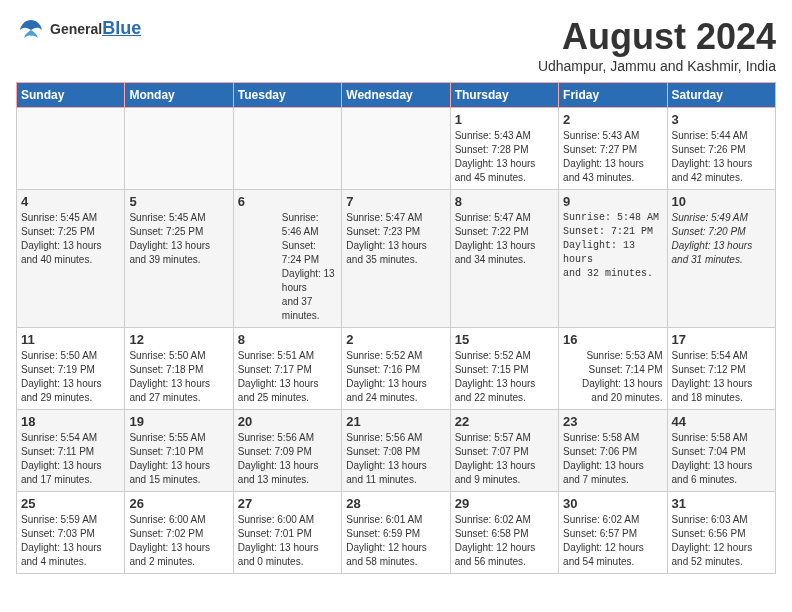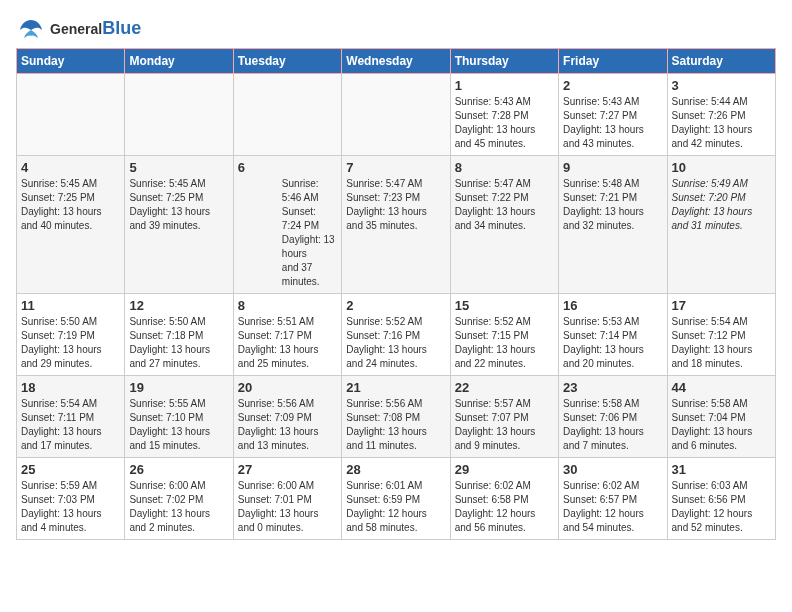--- a/index.html
+++ b/index.html
@@ -23,20 +23,21 @@
     }
     .logo-text-general {
       font-size: 14px;
       font-weight: bold;
       color: #333;
     }
     .logo-text-blue {
       font-size: 18px;
       font-weight: bold;
       color: #2a6db5;
+      text-decoration: underline;
     }
     .logo-bird {
       width: 30px;
       height: 24px;
     }
     .title-area {
       text-align: right;
     }
     .month-year {
       font-size: 36px;
@@ -95,20 +96,24 @@
 <div class="header-area">
   <div class="logo">
     <svg class="logo-bird" viewBox="0 0 30 24" xmlns="http://www.w3.org/2000/svg">
       <path d="M15 4 C10 4, 5 8, 4 14 C8 10, 12 12, 15 14 C18 12, 22 10, 26 14 C25 8, 20 4, 15 4Z" fill="#2a6db5"></path>
       <path d="M15 14 C12 16, 9 18, 8 22 C11 20, 13 19, 15 20 C17 19, 19 20, 22 22 C21 18, 18 16, 15 14Z" fill="#4a9fd4"></path>
     </svg>
     <div>
       <span class="logo-text-general">General</span><span class="logo-text-blue">Blue</span>
     </div>
   </div>
+  <div class="title-area">
+    <div class="month-year">August 2024</div>
+    <div class="location">Udhampur, Jammu and Kashmir, India</div>
+  </div>
 </div>
 
 <table class="calendar">
   <thead>
     <tr>
     <th>Sunday</th>
         <th>Monday</th>
         <th>Tuesday</th>
         <th>Wednesday</th>
         <th>Thursday</th>
@@ -175,21 +180,21 @@
         </td>
         <td>
           <div class="day-number">8</div>
           <div class="day-info" style="white-space: pre-line;">Sunrise: 5:47 AM
 Sunset: 7:22 PM
 Daylight: 13 hours
 and 34 minutes.</div>
         </td>
         <td>
           <div class="day-number">9</div>
-          <div class="day-info" style="white-space: pre-line;">Sunrise: 5:48 AM
+          <div class="day-info" style="white-space: pre-line; font-family: Liberation Mono, monospace;">Sunrise: 5:48 AM
 Sunset: 7:21 PM
 Daylight: 13 hours
 and 32 minutes.</div>
         </td>
         <td>
           <div class="day-number">10</div>
           <div class="day-info" style="white-space: pre-line; font-style: italic;">Sunrise: 5:49 AM
 Sunset: 7:20 PM
 Daylight: 13 hours
 and 31 minutes.</div>
@@ -226,21 +231,21 @@
         </td>
         <td>
           <div class="day-number">15</div>
           <div class="day-info" style="white-space: pre-line;">Sunrise: 5:52 AM
 Sunset: 7:15 PM
 Daylight: 13 hours
 and 22 minutes.</div>
         </td>
         <td>
           <div class="day-number">16</div>
-          <div class="day-info" style="white-space: pre-line;">Sunrise: 5:53 AM
+          <div class="day-info" style="white-space: pre-line; text-align: right;">Sunrise: 5:53 AM
 Sunset: 7:14 PM
 Daylight: 13 hours
 and 20 minutes.</div>
         </td>
         <td>
           <div class="day-number">17</div>
           <div class="day-info" style="white-space: pre-line;">Sunrise: 5:54 AM
 Sunset: 7:12 PM
 Daylight: 13 hours
 and 18 minutes.</div>

